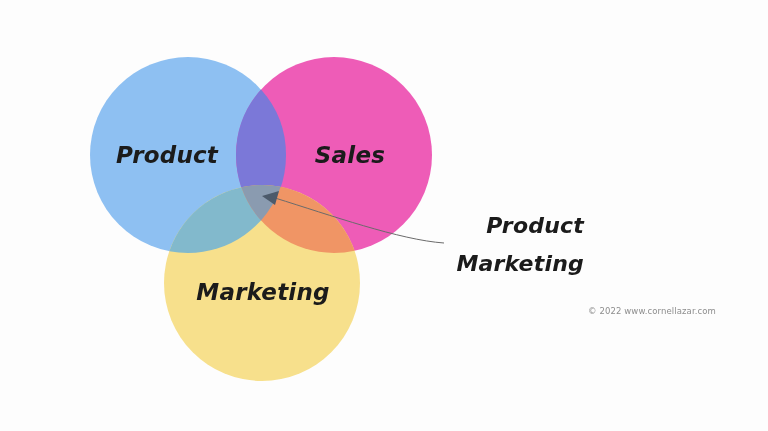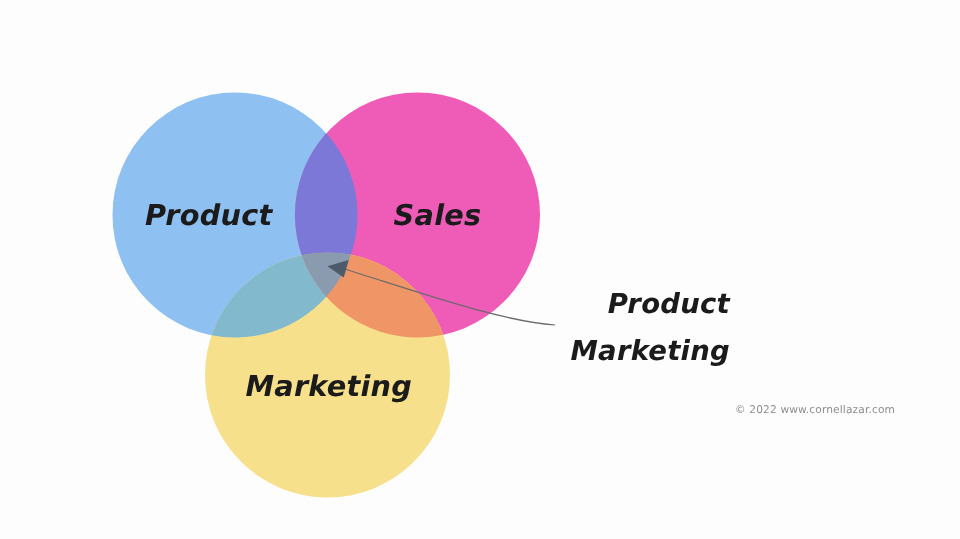--- a/index.html
+++ b/index.html
@@ -13,21 +13,21 @@
     height: 431px;
     position: relative;
     overflow: hidden;
     font-family: "DejaVu Sans", "Liberation Sans", sans-serif;
     background: #fdfdfd;
   }
 
   #slide {
     position: absolute;
     left: 0;
-    top: 17px;
+    top: 0;
     width: 768px;
     height: 344px;
     background: #fdfdfd;
   }
 
   #venn-svg {
     position: absolute;
     left: 0;
     top: 0;
     width: 768px;

